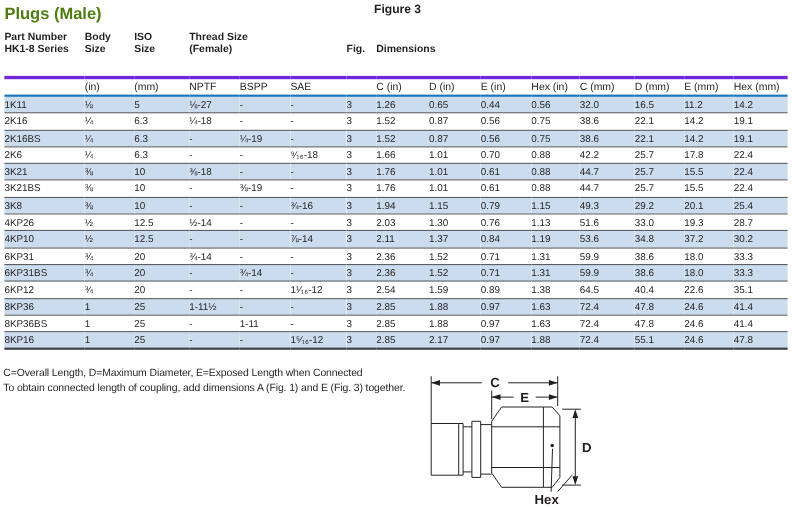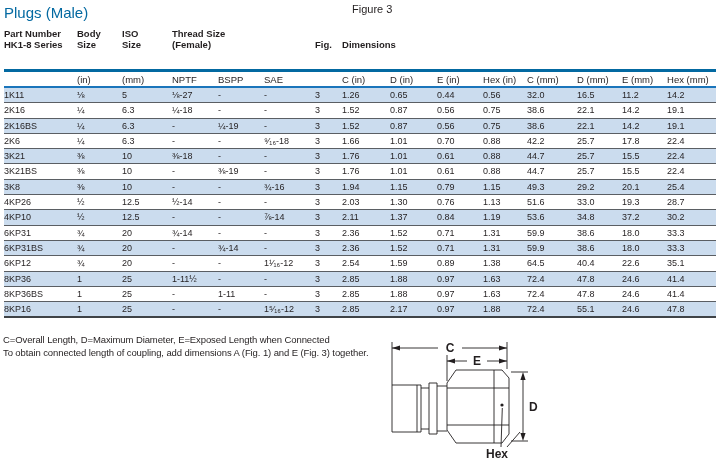--- a/index.html
+++ b/index.html
@@ -3,34 +3,34 @@
 <meta charset="utf-8">
 <style>
   html,body { margin:0; padding:0; }
   body {
     width:720px; height:461px; background:#ffffff; position:relative;
     font-family:"Liberation Sans","DejaVu Sans",sans-serif; color:#231f20;
     overflow:hidden;
   }
   .title {
     position:absolute; left:4px; top:4px; margin:0;
-    font-size:15px; font-weight:normal; color:#0369a1;
+    font-size:15px; font-weight:bold; color:#4d7c0f;
   }
   .figure-label {
-    position:absolute; left:352px; top:3px;
-    font-size:11px; font-weight:normal;
+    position:absolute; left:340px; top:3px;
+    font-size:11px; font-weight:bold;
   }
   table.plugs {
     position:absolute; left:4px; top:24px; width:712px;
     border-collapse:collapse; table-layout:fixed;
   }
   table.plugs th, table.plugs td { padding:0; text-align:left; overflow:hidden; white-space:nowrap; }
   tr.ghead th {
     vertical-align:bottom; font-size:9.5px; line-height:10.5px; font-weight:bold;
-    height:26px; border-bottom:3px solid #0369a1; padding-bottom:19px;
+    height:26px; border-bottom:3px solid #6d28d9; padding-bottom:19px;
   }
   tr.units th {
     vertical-align:middle; font-size:9.5px; font-weight:normal;
     height:14px; border-bottom:2px solid #1a75bb;
   }
   tbody td {
     font-size:9px; height:14.3px; line-height:14.3px;
     border-bottom:1px solid #5a5e63;
   }
   tbody tr:nth-child(odd) { background:#cbdcee; }

